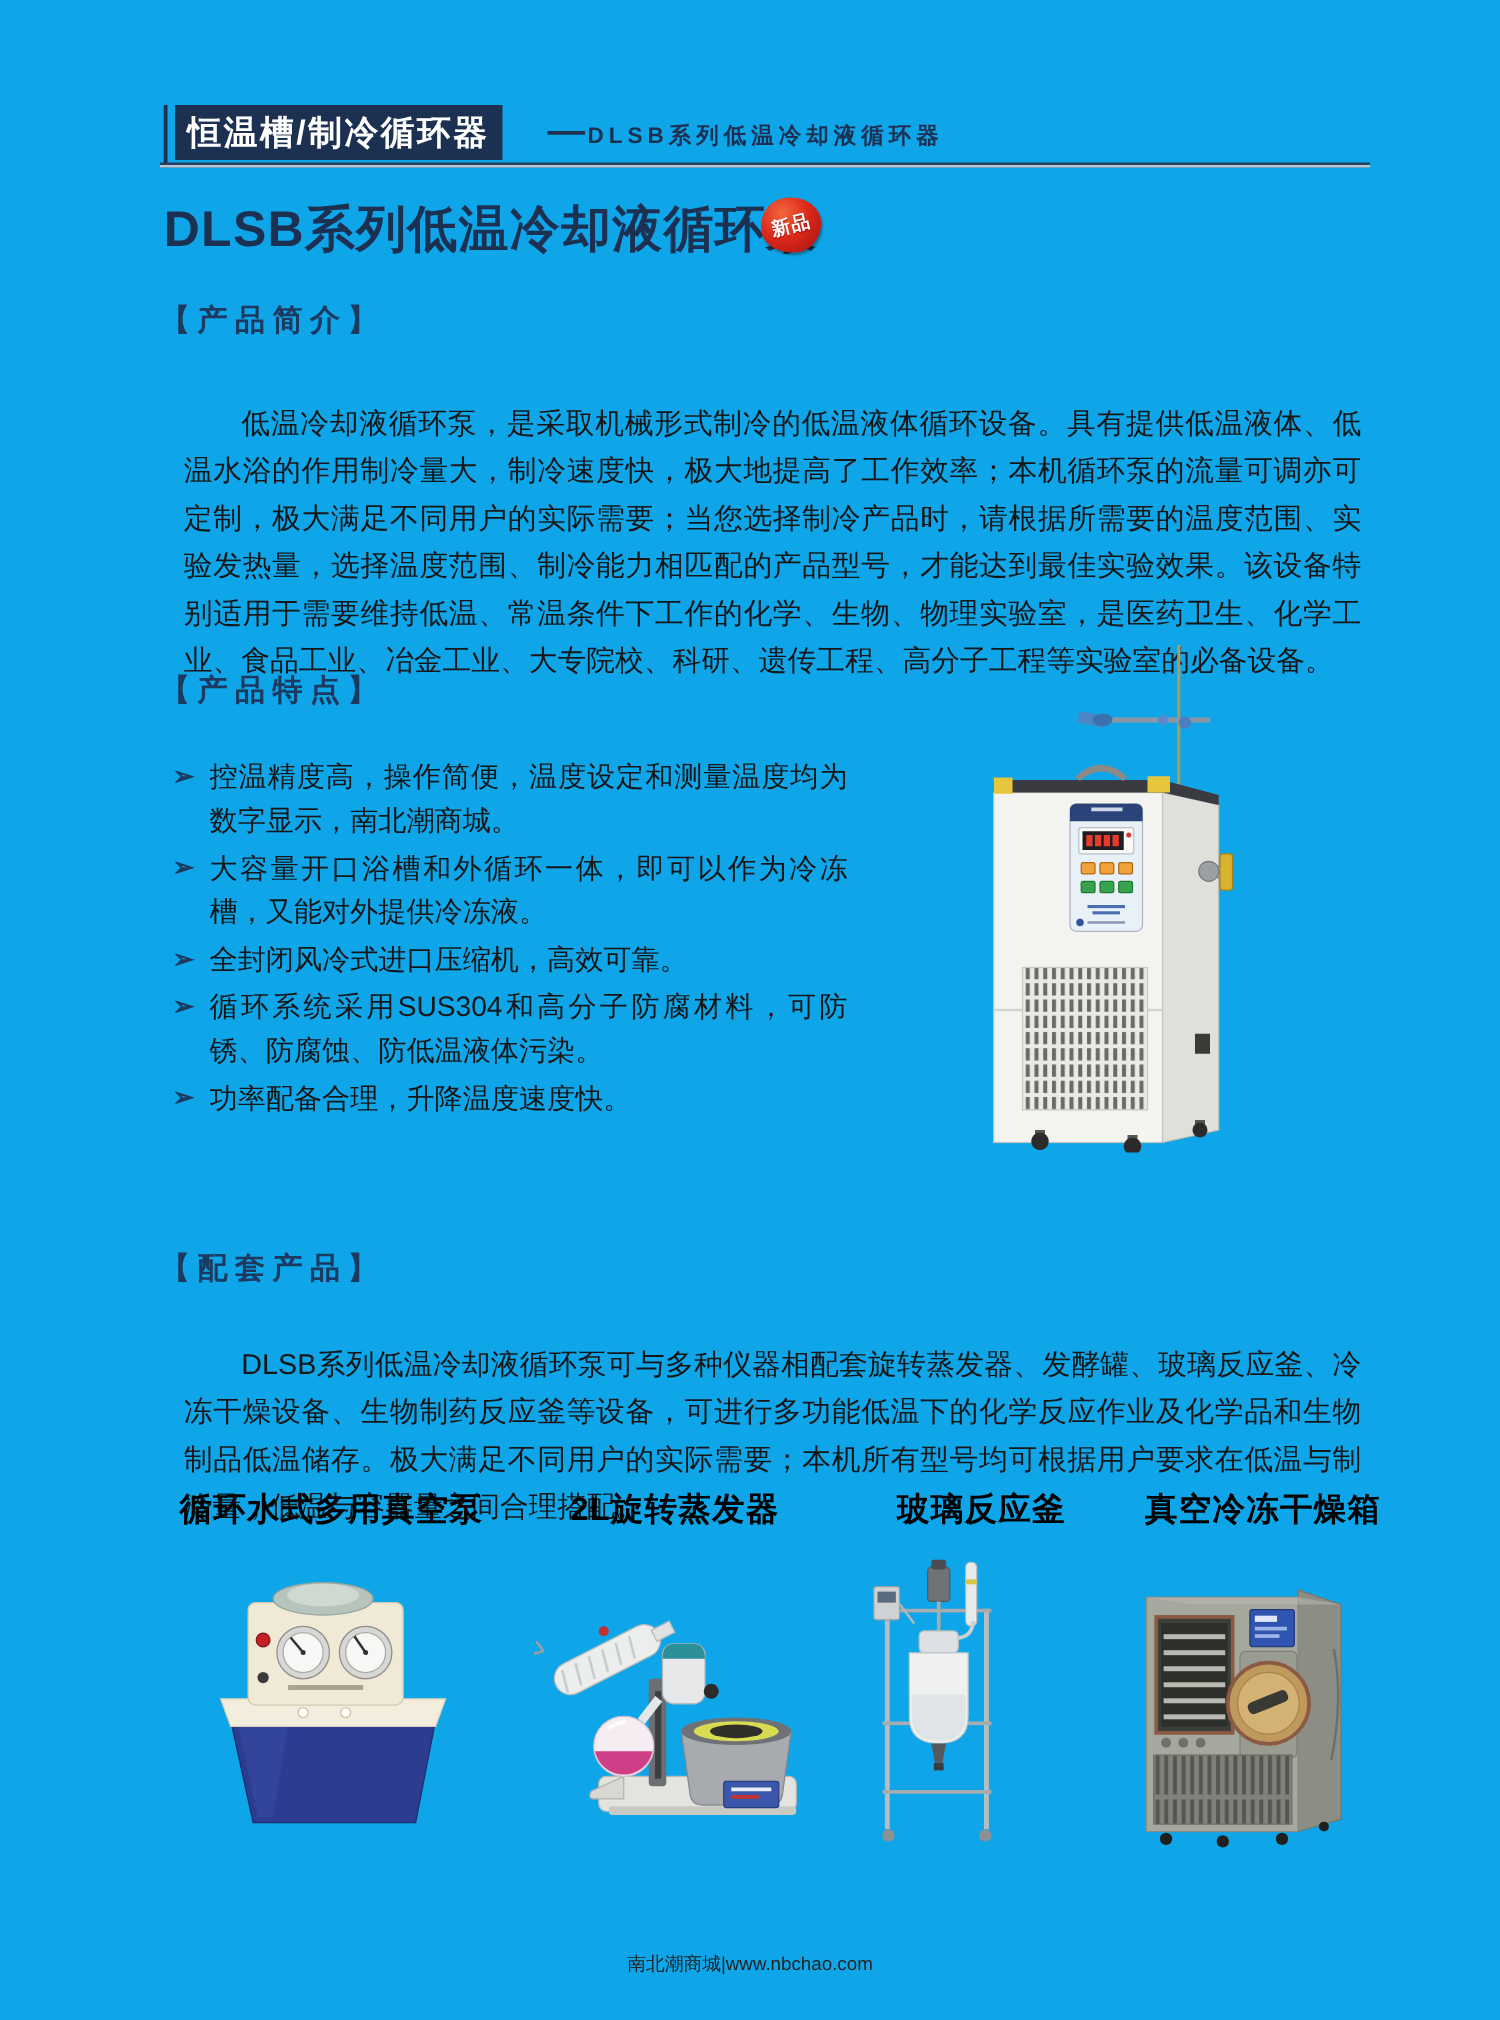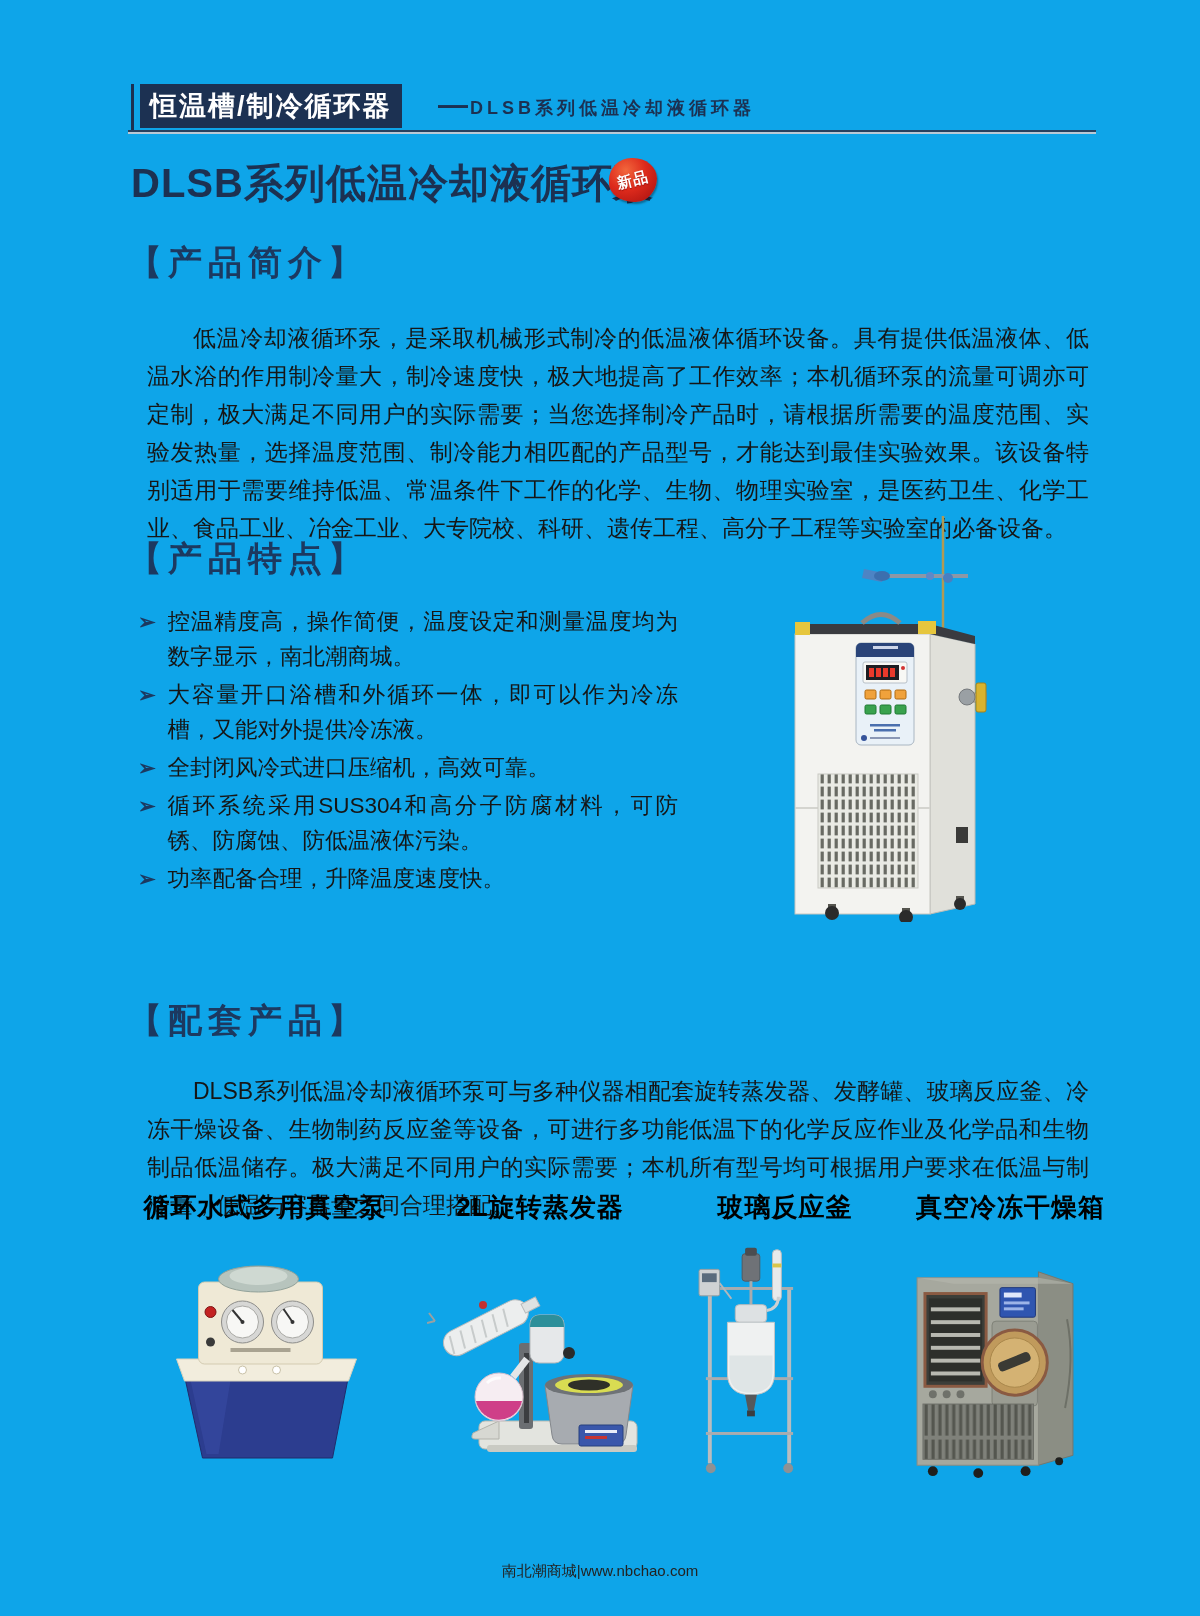--- a/index.html
+++ b/index.html
@@ -37,21 +37,21 @@
     box-shadow:1px 2px 2px rgba(0,0,0,.35);
     display:flex;align-items:center;justify-content:center;
   }
   .new-badge span{
     color:#ffffff;font-size:15px;font-weight:700;transform:rotate(-14deg);
     text-shadow:0 1px 1px rgba(120,0,0,.6);letter-spacing:1px;
   }
   
   .sec-heading{
     position:absolute;left:128px;margin:0;color:#1c3960;
-    font-size:34px;font-weight:700;letter-spacing:6px;
+    font-size:24px;font-weight:700;letter-spacing:6px;
   }
   
   .body-p{
     position:absolute;left:131px;width:942px;margin:16px;
     color:#161616;font-size:23px;line-height:38px;
     text-align:justify;text-indent:2em;
   }
   
   .features{position:absolute;left:138px;top:604px;width:540px;}
   .feature-item{display:flex;align-items:flex-start;margin-bottom:3px;}

